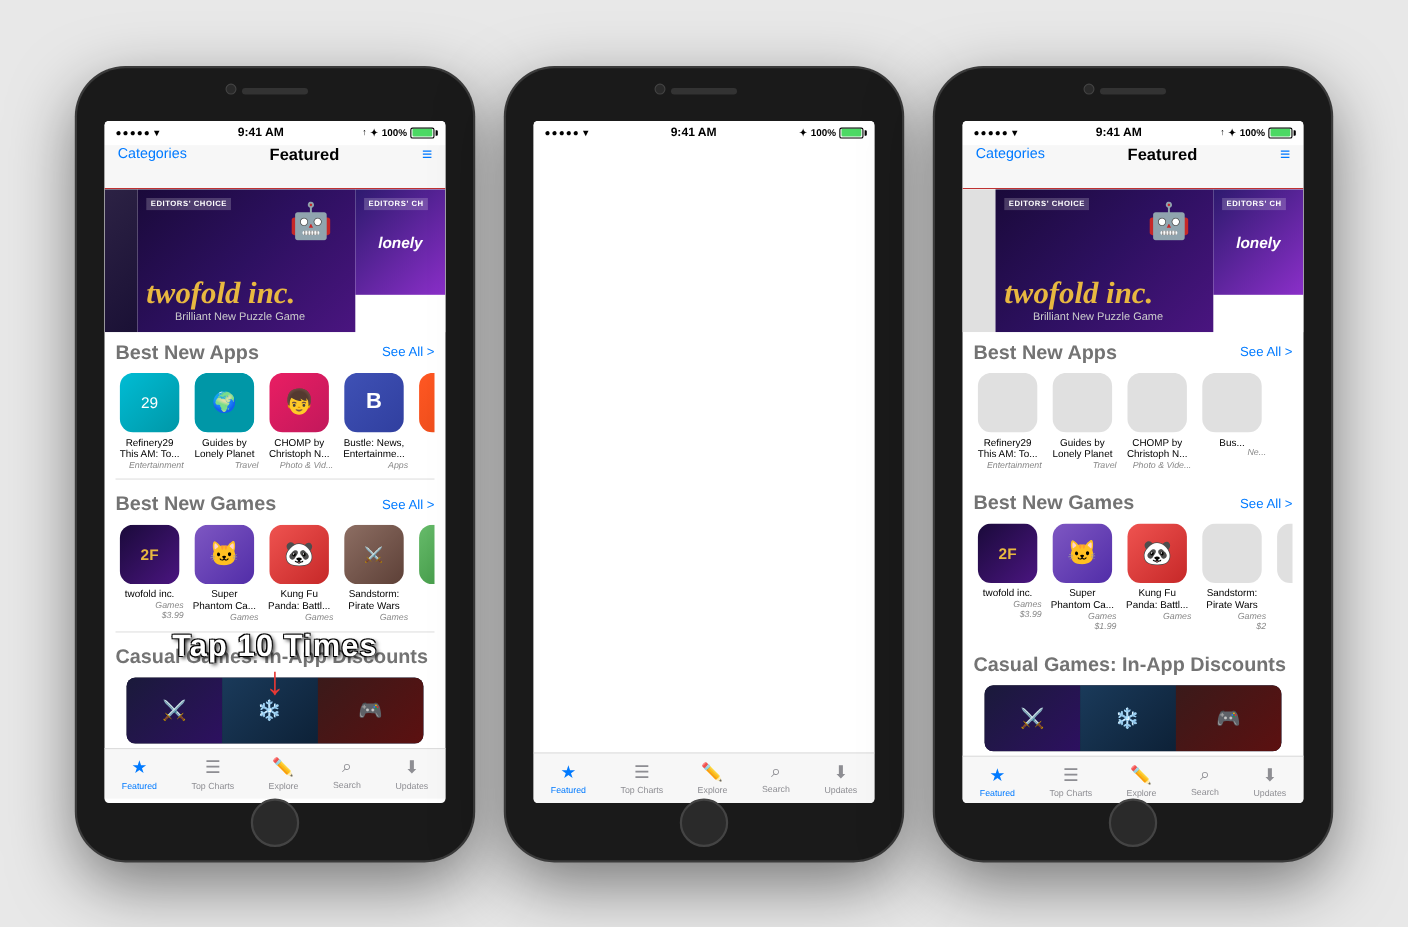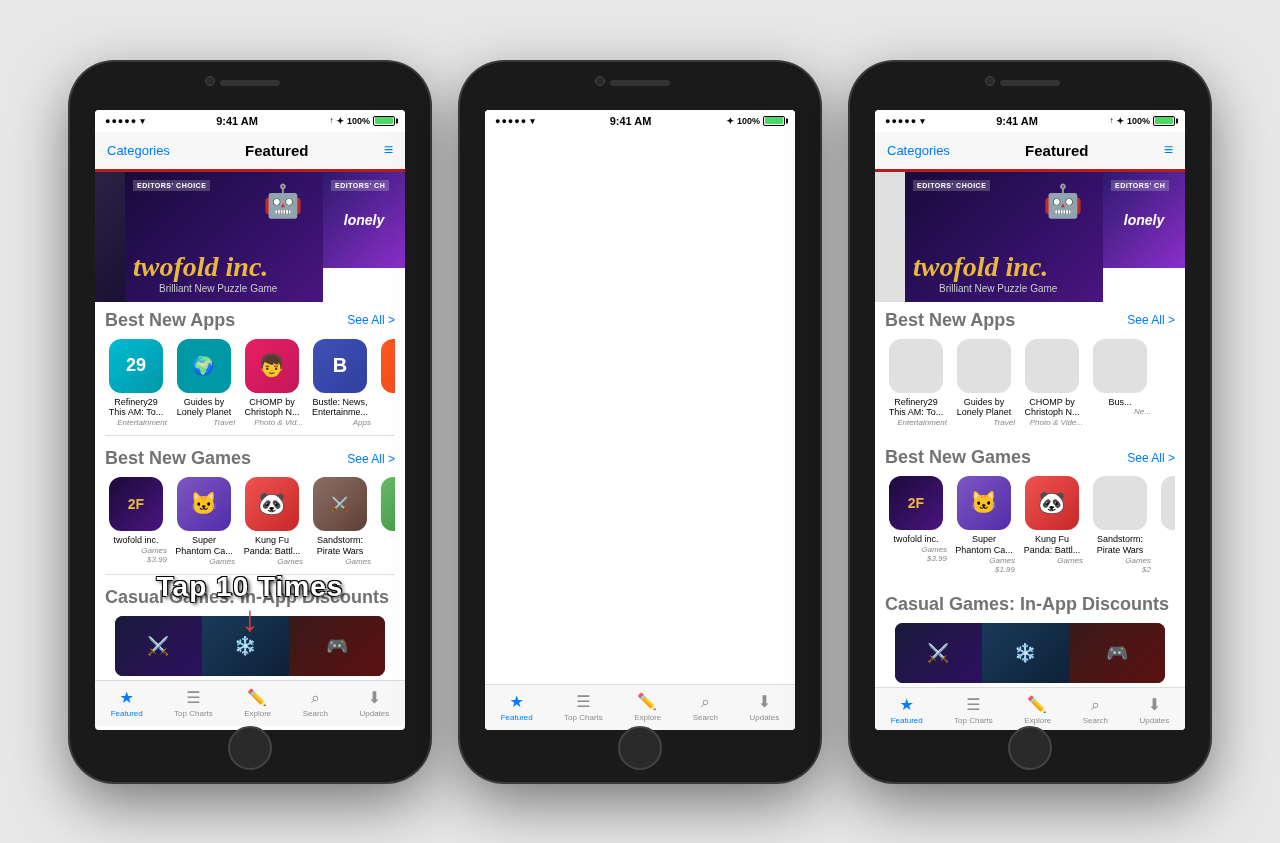--- a/index.html
+++ b/index.html
@@ -101,24 +101,23 @@
     }
     .battery-fill {
       background: #4cd964; height: 7px; width: 90%; border-radius: 1px; margin: 0 1px;
     }
 
     
     .nav-bar {
       background: #f7f7f7;
       height: 40px;
       display: flex;
-      align-items: center;
       justify-content: space-between;
       padding: 0 12px;
-      border-bottom: 3px solid #b91c1c;
+      border-bottom: 1px solid #b91c1c;
       flex-shrink: 0;
     }
 
     .nav-categories { color: #007aff; font-size: 13px; font-weight: 400; }
     .nav-title { font-size: 15px; font-weight: 600; color: #000; }
     .nav-list-icon { color: #007aff; font-size: 16px; }
 
     
     .featured-banner {
       height: 130px;
@@ -415,21 +414,21 @@
     </div>
 
     <div class="section">
       <div class="section-header">
         <span class="section-title">Best New Apps</span>
         <span class="see-all">See All &gt;</span>
       </div>
       <div class="apps-row">
         <div class="app-item">
           <div class="app-icon icon-refinery29">
-              <span style="font-size:18px;font-weight:700;">29</span>
+              <span style="font-size:14px;font-weight:400;">29</span>
             </div>
           <div class="app-name">Refinery29 This AM: To...</div>
           <div class="app-sub">Entertainment</div>
         </div>
         <div class="app-item">
           <div class="app-icon icon-lonely">
             <div style="background:#0097a7;width:100%;height:100%;display:flex;align-items:center;justify-content:center;border-radius:12px;">
               <span style="font-size:18px;">🌍</span>
             </div>
           </div>

